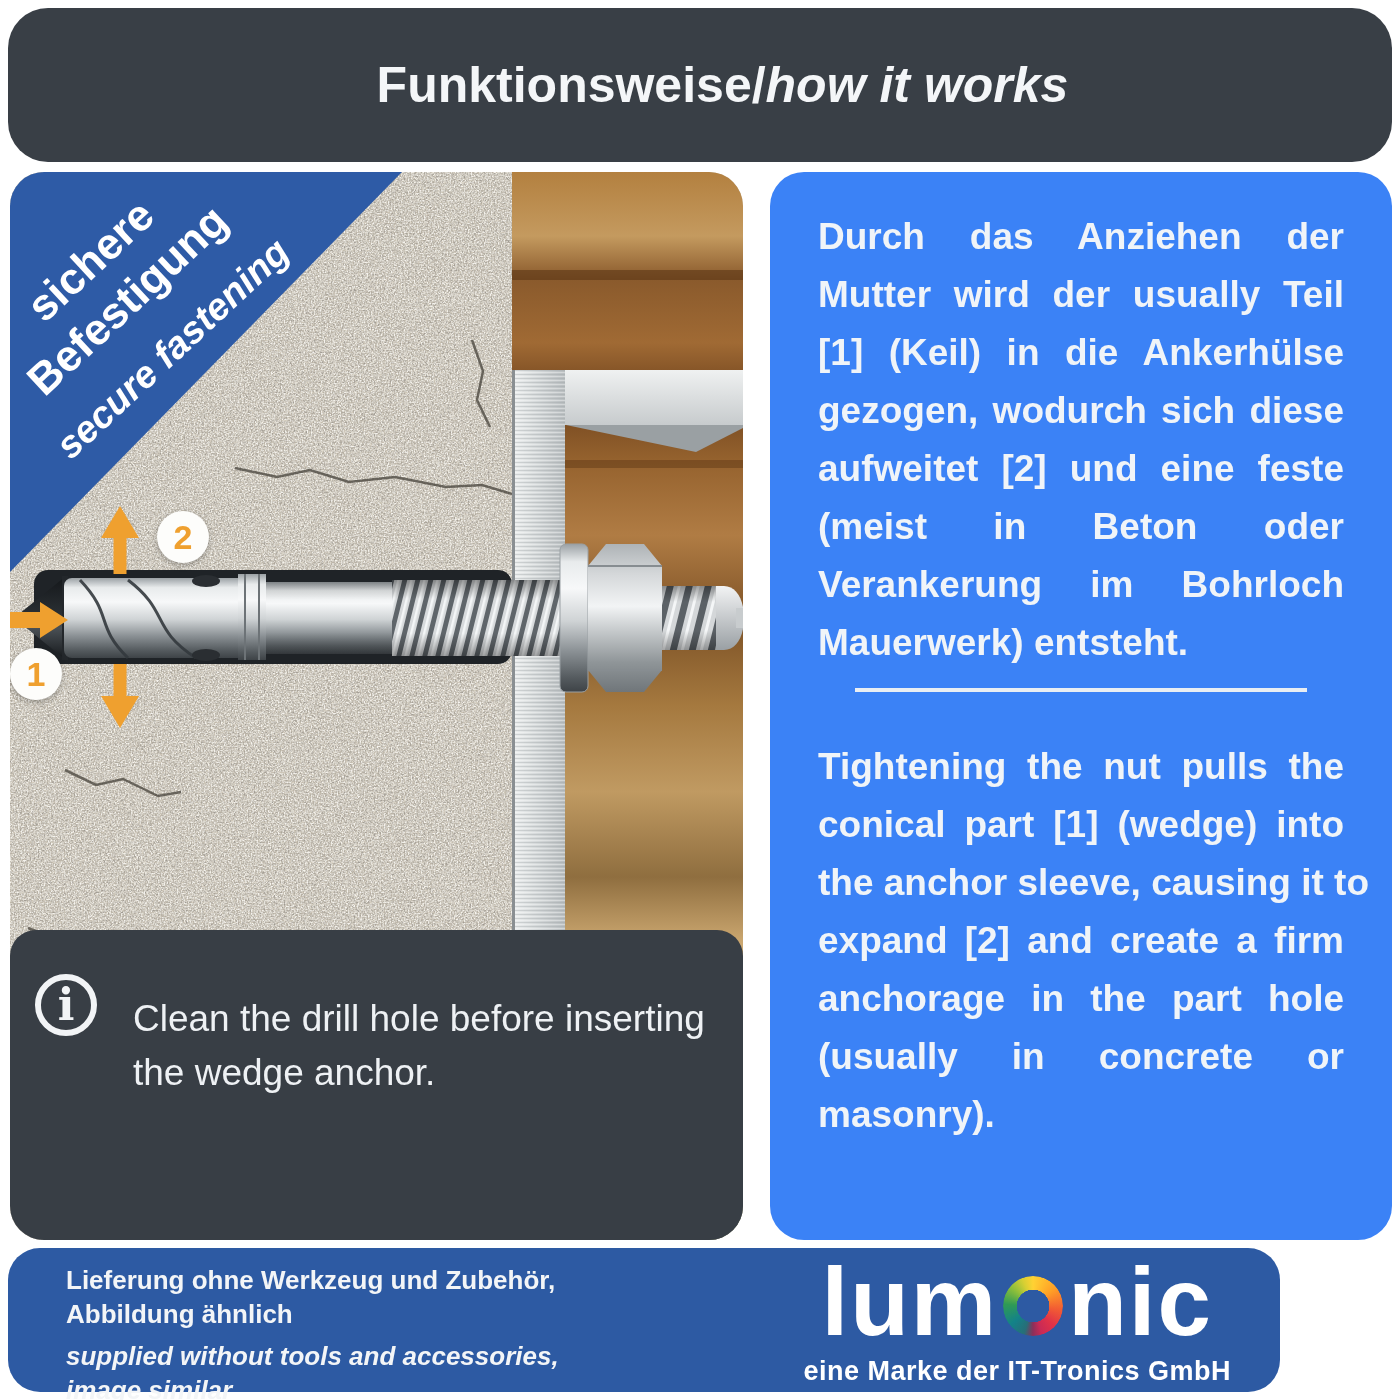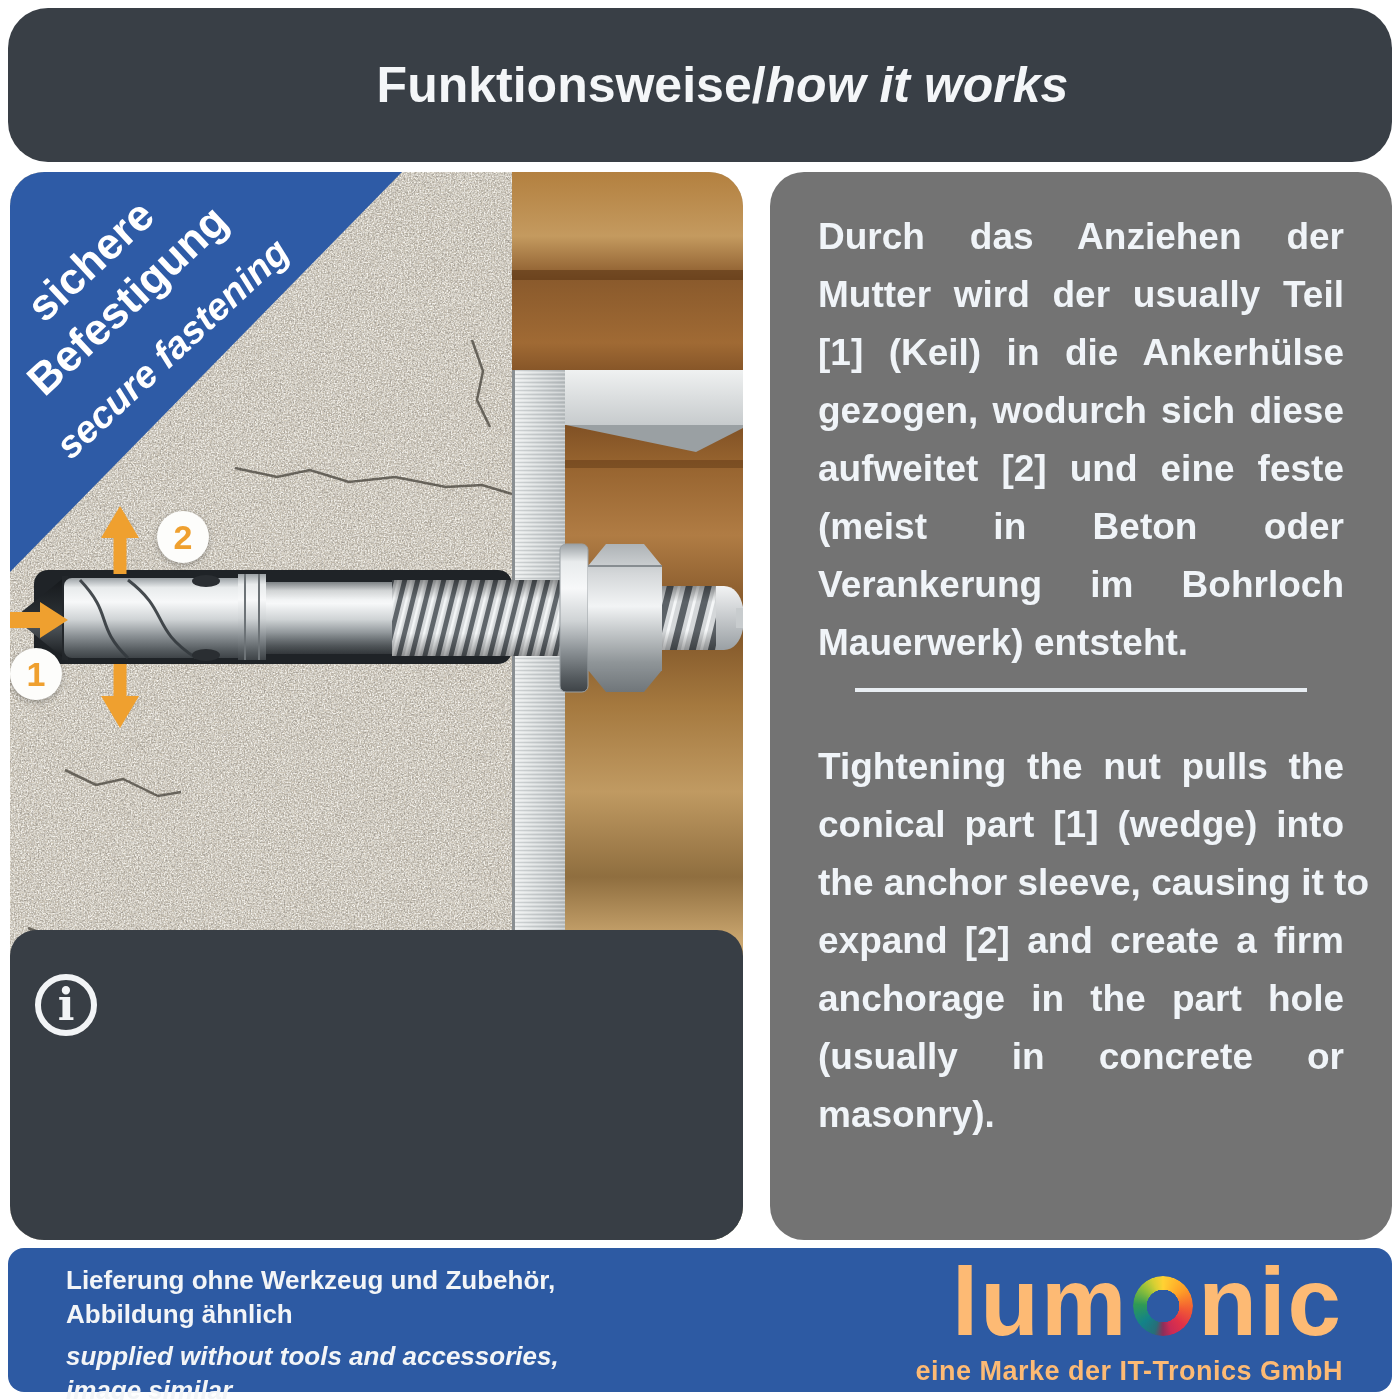--- a/index.html
+++ b/index.html
@@ -33,36 +33,36 @@
            padding:44px 28px 0 25px;box-sizing:border-box;}
   .info-icon{flex:0 0 auto;width:50px;height:50px;border:6px solid #f2f4f6;border-radius:50%;
              text-align:center;font-family:"DejaVu Serif",serif;font-weight:700;font-size:44px;
              line-height:50px;color:#f2f4f6;}
   .ib-text{margin-left:36px;}
   .ib-de div{font-size:37px;line-height:58px;font-weight:700;color:#f2f4f6;white-space:nowrap;}
   .ib-en{margin-top:18px;}
   .ib-en div{font-size:37px;line-height:54px;font-weight:400;color:#eef1f4;white-space:nowrap;}
 
   
-  .right-panel{position:absolute;left:770px;top:172px;width:622px;height:1068px;background:#737373;
+  .right-panel{position:absolute;left:770px;top:172px;width:622px;height:1068px;background:#3b82f6;
                border-radius:34px;box-sizing:border-box;padding:36px 48px 0 48px;color:#f0f4f8;}
   .para .jline{font-size:37px;line-height:58px;font-weight:700;
                text-align:justify;text-align-last:justify;white-space:nowrap;}
   .para.en .jline{}
   .para .jline:last-child{text-align-last:left;}
   .divider{width:452px;height:4px;background:#e9eef3;margin:16px auto 46px auto;}
 
   
-  .footer{position:absolute;left:8px;top:1248px;width:1384px;height:144px;background:#2d5aa3;
-          border-radius:16px;}
+  .footer{position:absolute;left:8px;top:1248px;width:1272px;height:144px;background:#2d5aa3;
+          border-radius:32px;}
   .f-notes{position:absolute;left:58px;top:15px;color:#f3f5f7;}
   .f-de div{font-size:26px;line-height:34px;font-weight:700;}
   .f-en{margin-top:8px;}
   .f-en div{font-size:26px;line-height:34px;font-weight:700;font-style:italic;}
-  .f-brand{position:absolute;right:49px;top:4px;text-align:right;color:#fdba74;}
+  .f-brand{position:absolute;right:49px;top:4px;text-align:center;color:#ffffff;}
   .logo-line{font-size:96px;line-height:100px;font-weight:700;letter-spacing:2px;white-space:nowrap;}
   .logo-ring{display:inline-block;width:60px;height:60px;margin:0 5px;vertical-align:-1px;
      background:conic-gradient(from 0deg,#ffd233 0%,#ffa026 14%,#f25c33 27%,#e03248 37%,
         #c92a56 45%,#8c2f5a 50%,#276e78 55%,#138289 64%,#2f9a55 76%,#8abe3b 86%,#d6cf33 94%,#ffd233 100%);
      border-radius:50%;
      -webkit-mask:radial-gradient(closest-side,transparent 54%,#000 55%);
      mask:radial-gradient(closest-side,transparent 54%,#000 55%);}
   .tagline{font-size:27px;line-height:30px;font-weight:700;margin-top:4px;letter-spacing:.5px;}
 </style>
 </head>
@@ -256,20 +256,24 @@
     <div class="banner-de">Befestigung</div>
     <div class="banner-en">secure fastening</div>
   </div>
 
   <div class="marker marker-1">1</div>
   <div class="marker marker-2">2</div>
 
   <div class="infobox">
     <div class="info-icon">i</div>
     <div class="ib-text">
+      <div class="ib-en">
+          <div class="ibline">Clean the drill hole before inserting</div>
+          <div class="ibline">the wedge anchor.</div>
+        </div>
     </div>
   </div>
 </div>
 
 <div class="right-panel">
   <div class="para de">
       <div class="jline">Durch das Anziehen der</div>
       <div class="jline">Mutter wird der usually Teil</div>
       <div class="jline">[1] (Keil) in die Ankerhülse</div>
       <div class="jline">gezogen, wodurch sich diese</div>

